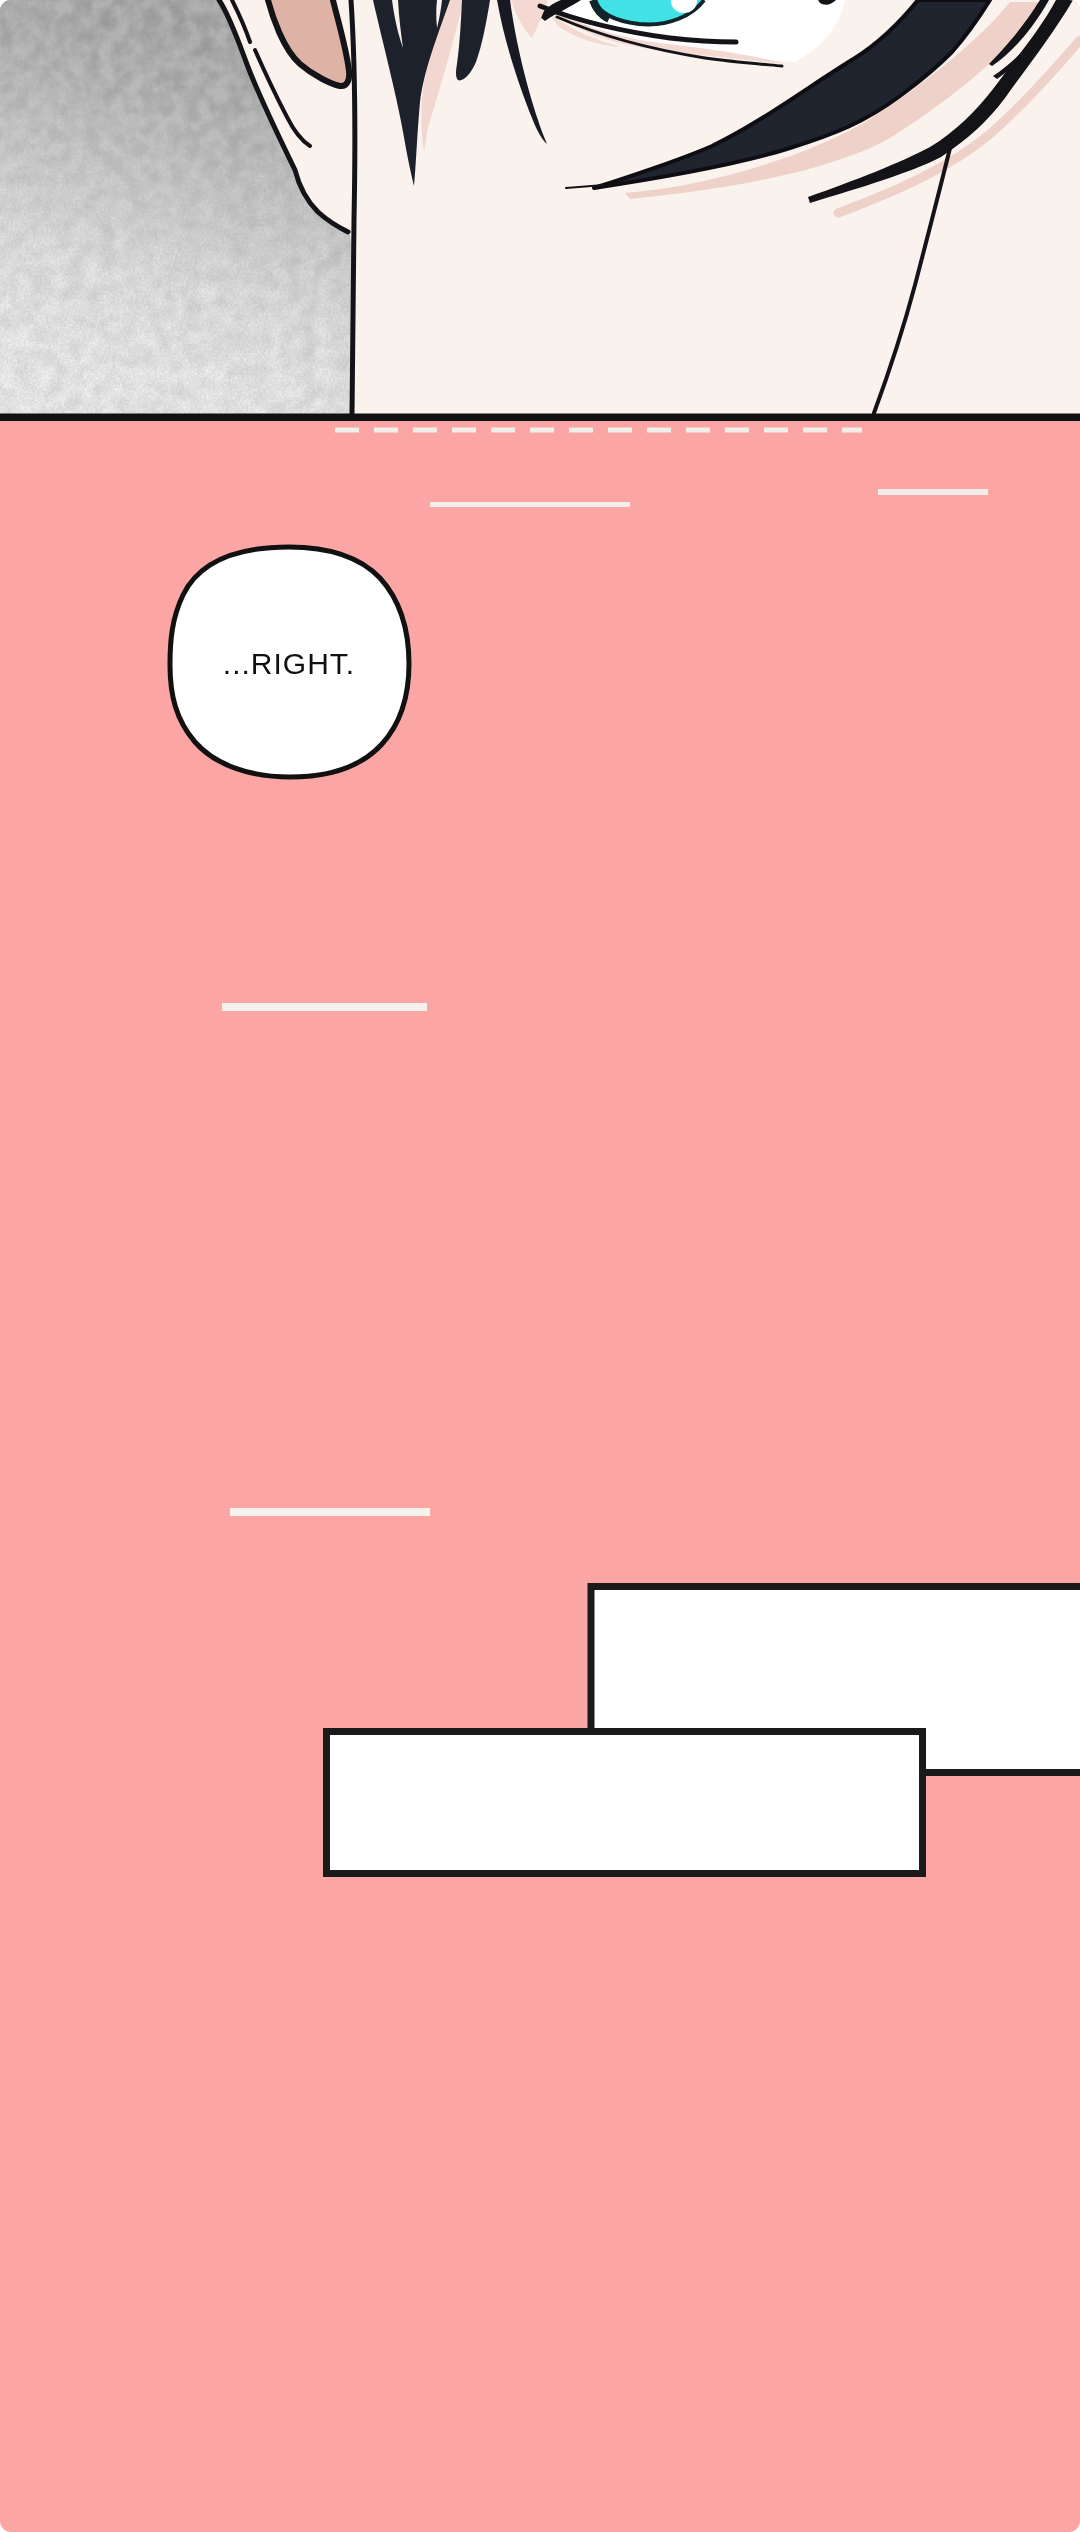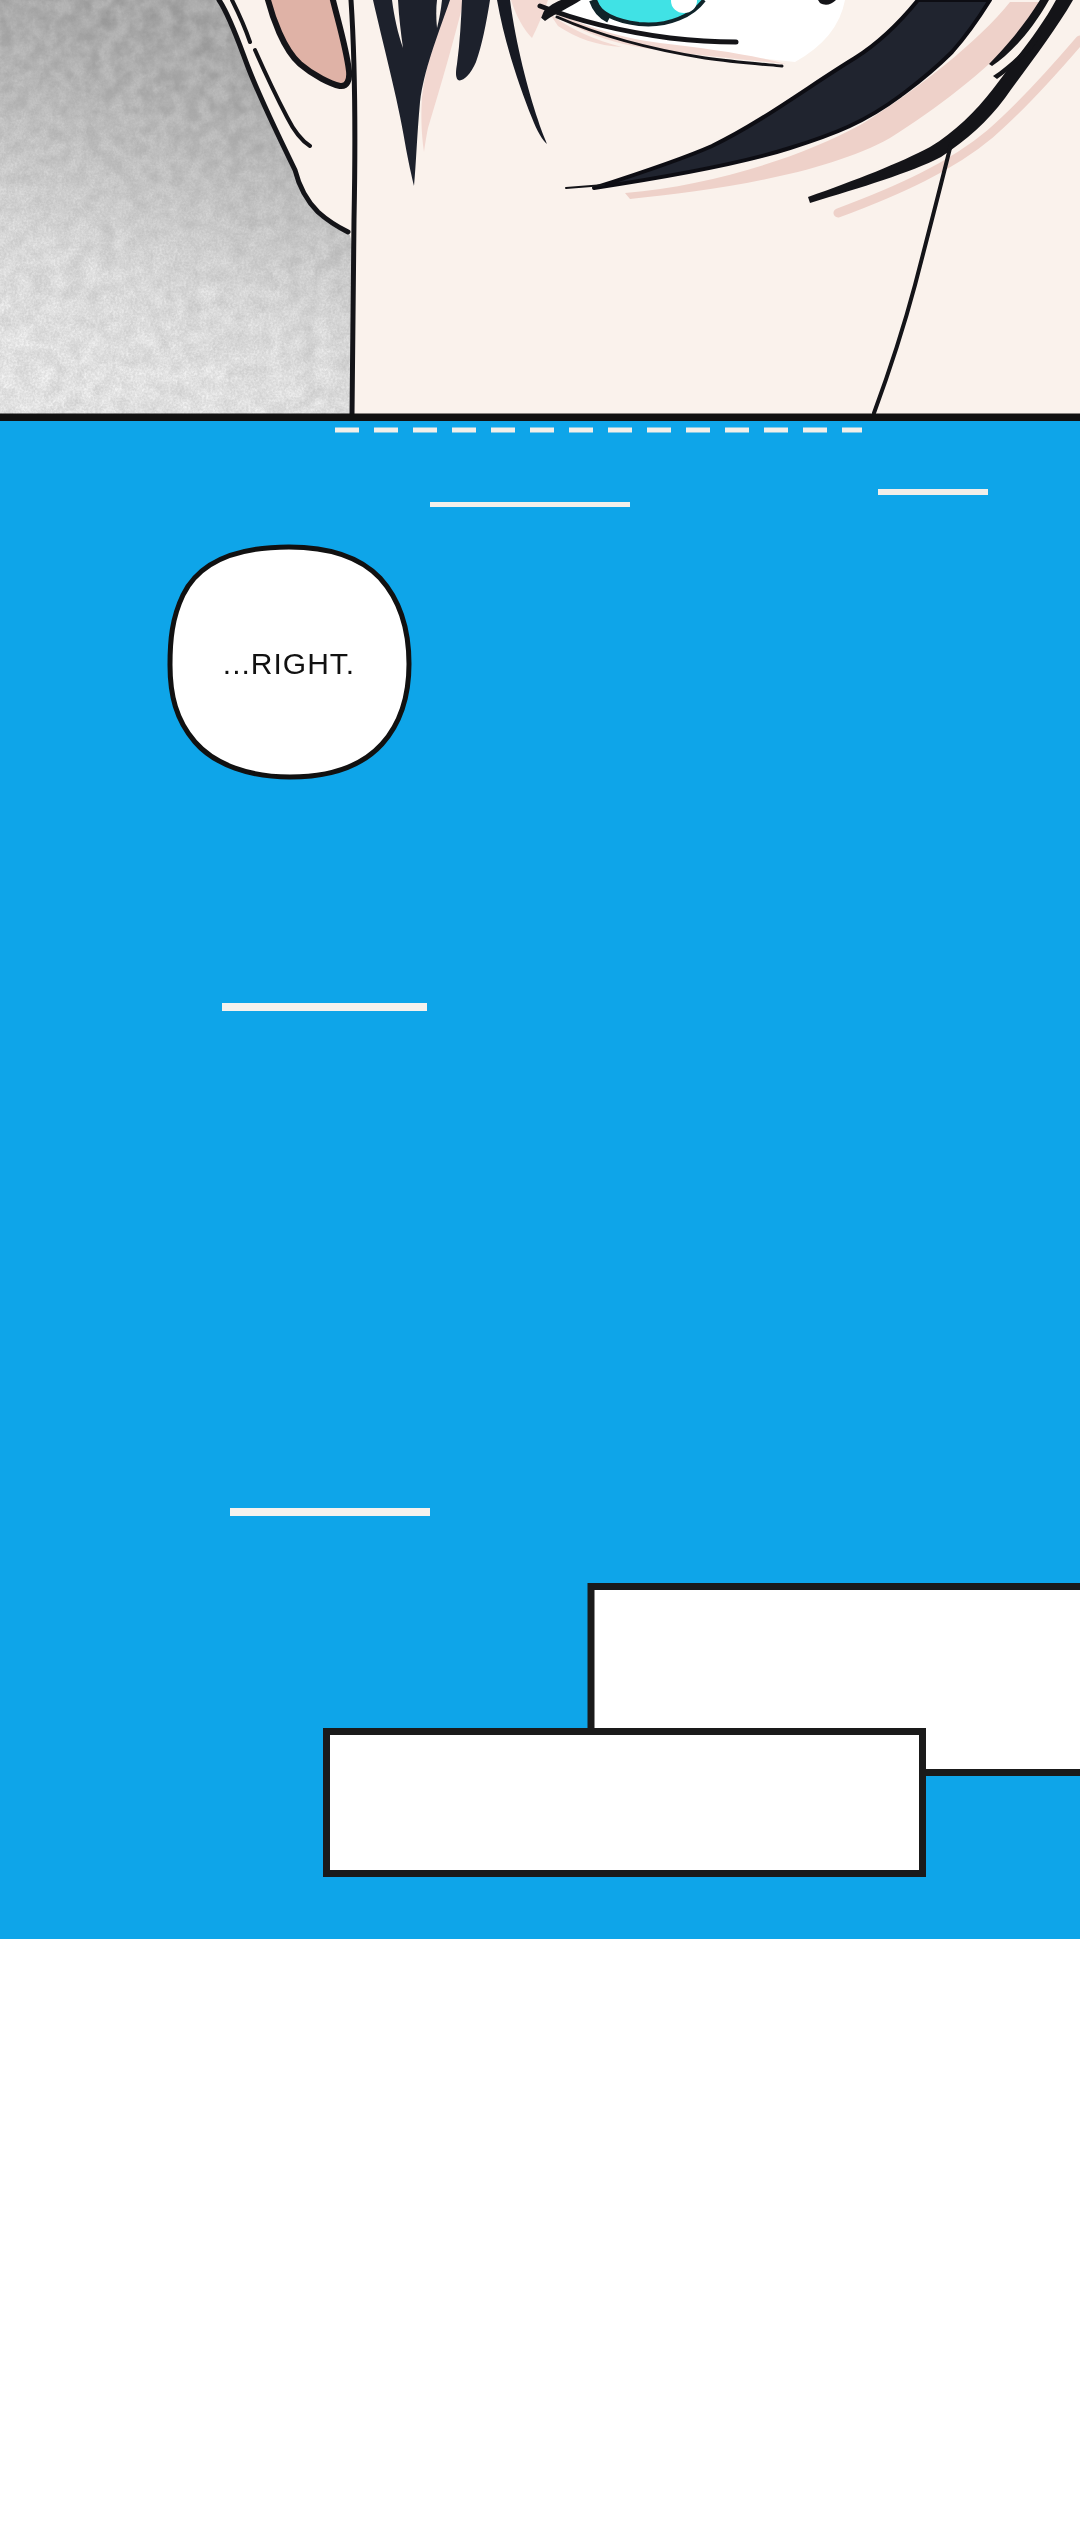--- a/index.html
+++ b/index.html
@@ -1,16 +1,16 @@
 <!DOCTYPE html>
 <html><head>
 <meta charset="utf-8">
 <style>
   html,body{margin:0;padding:0;background:#ffffff;}
-  #page{position:relative;width:1080px;height:1939px;background:#0ea5e9;overflow:hidden;}
+  #page{position:relative;width:1080px;height:2532px;background:#fca5a5;overflow:hidden;border-radius:11px;}
   svg{display:block;}
 </style>
 </head>
 <body>
 <div id="page">
 <svg width="1080" height="2532" viewBox="0 0 1080 2532" xmlns="http://www.w3.org/2000/svg">
   <defs>
     <linearGradient id="graygrad" x1="0.25" y1="0" x2="0" y2="1">
       <stop offset="0" stop-color="#959595"></stop>
       <stop offset="0.18" stop-color="#a8a8a8"></stop>

